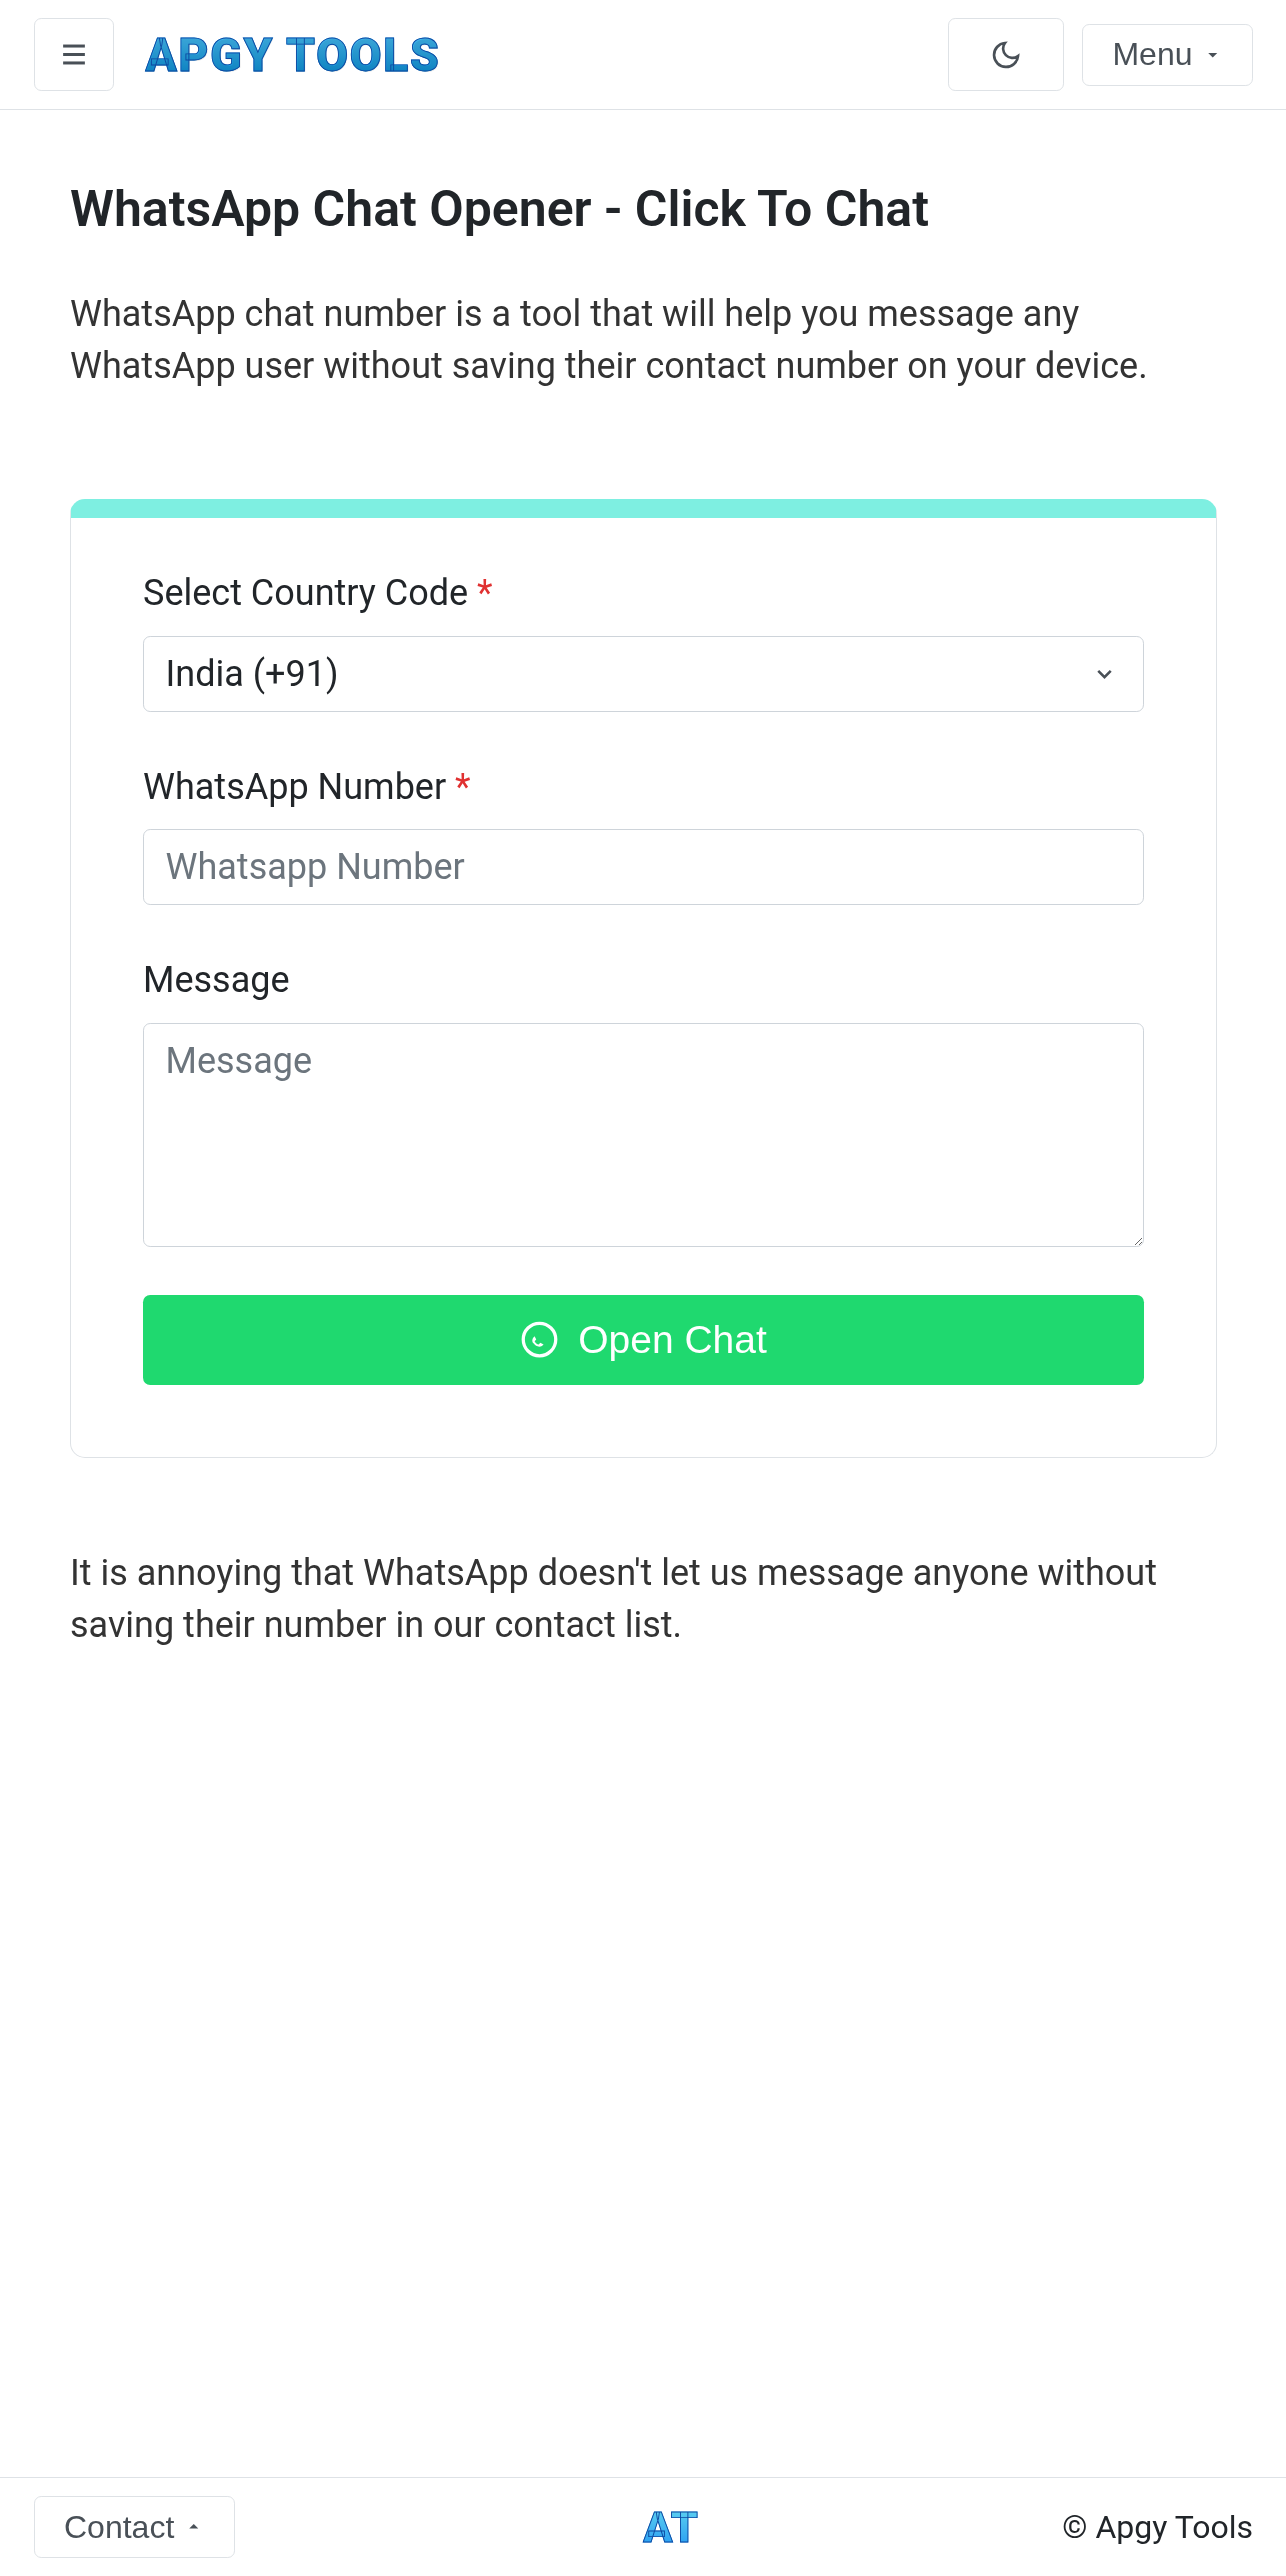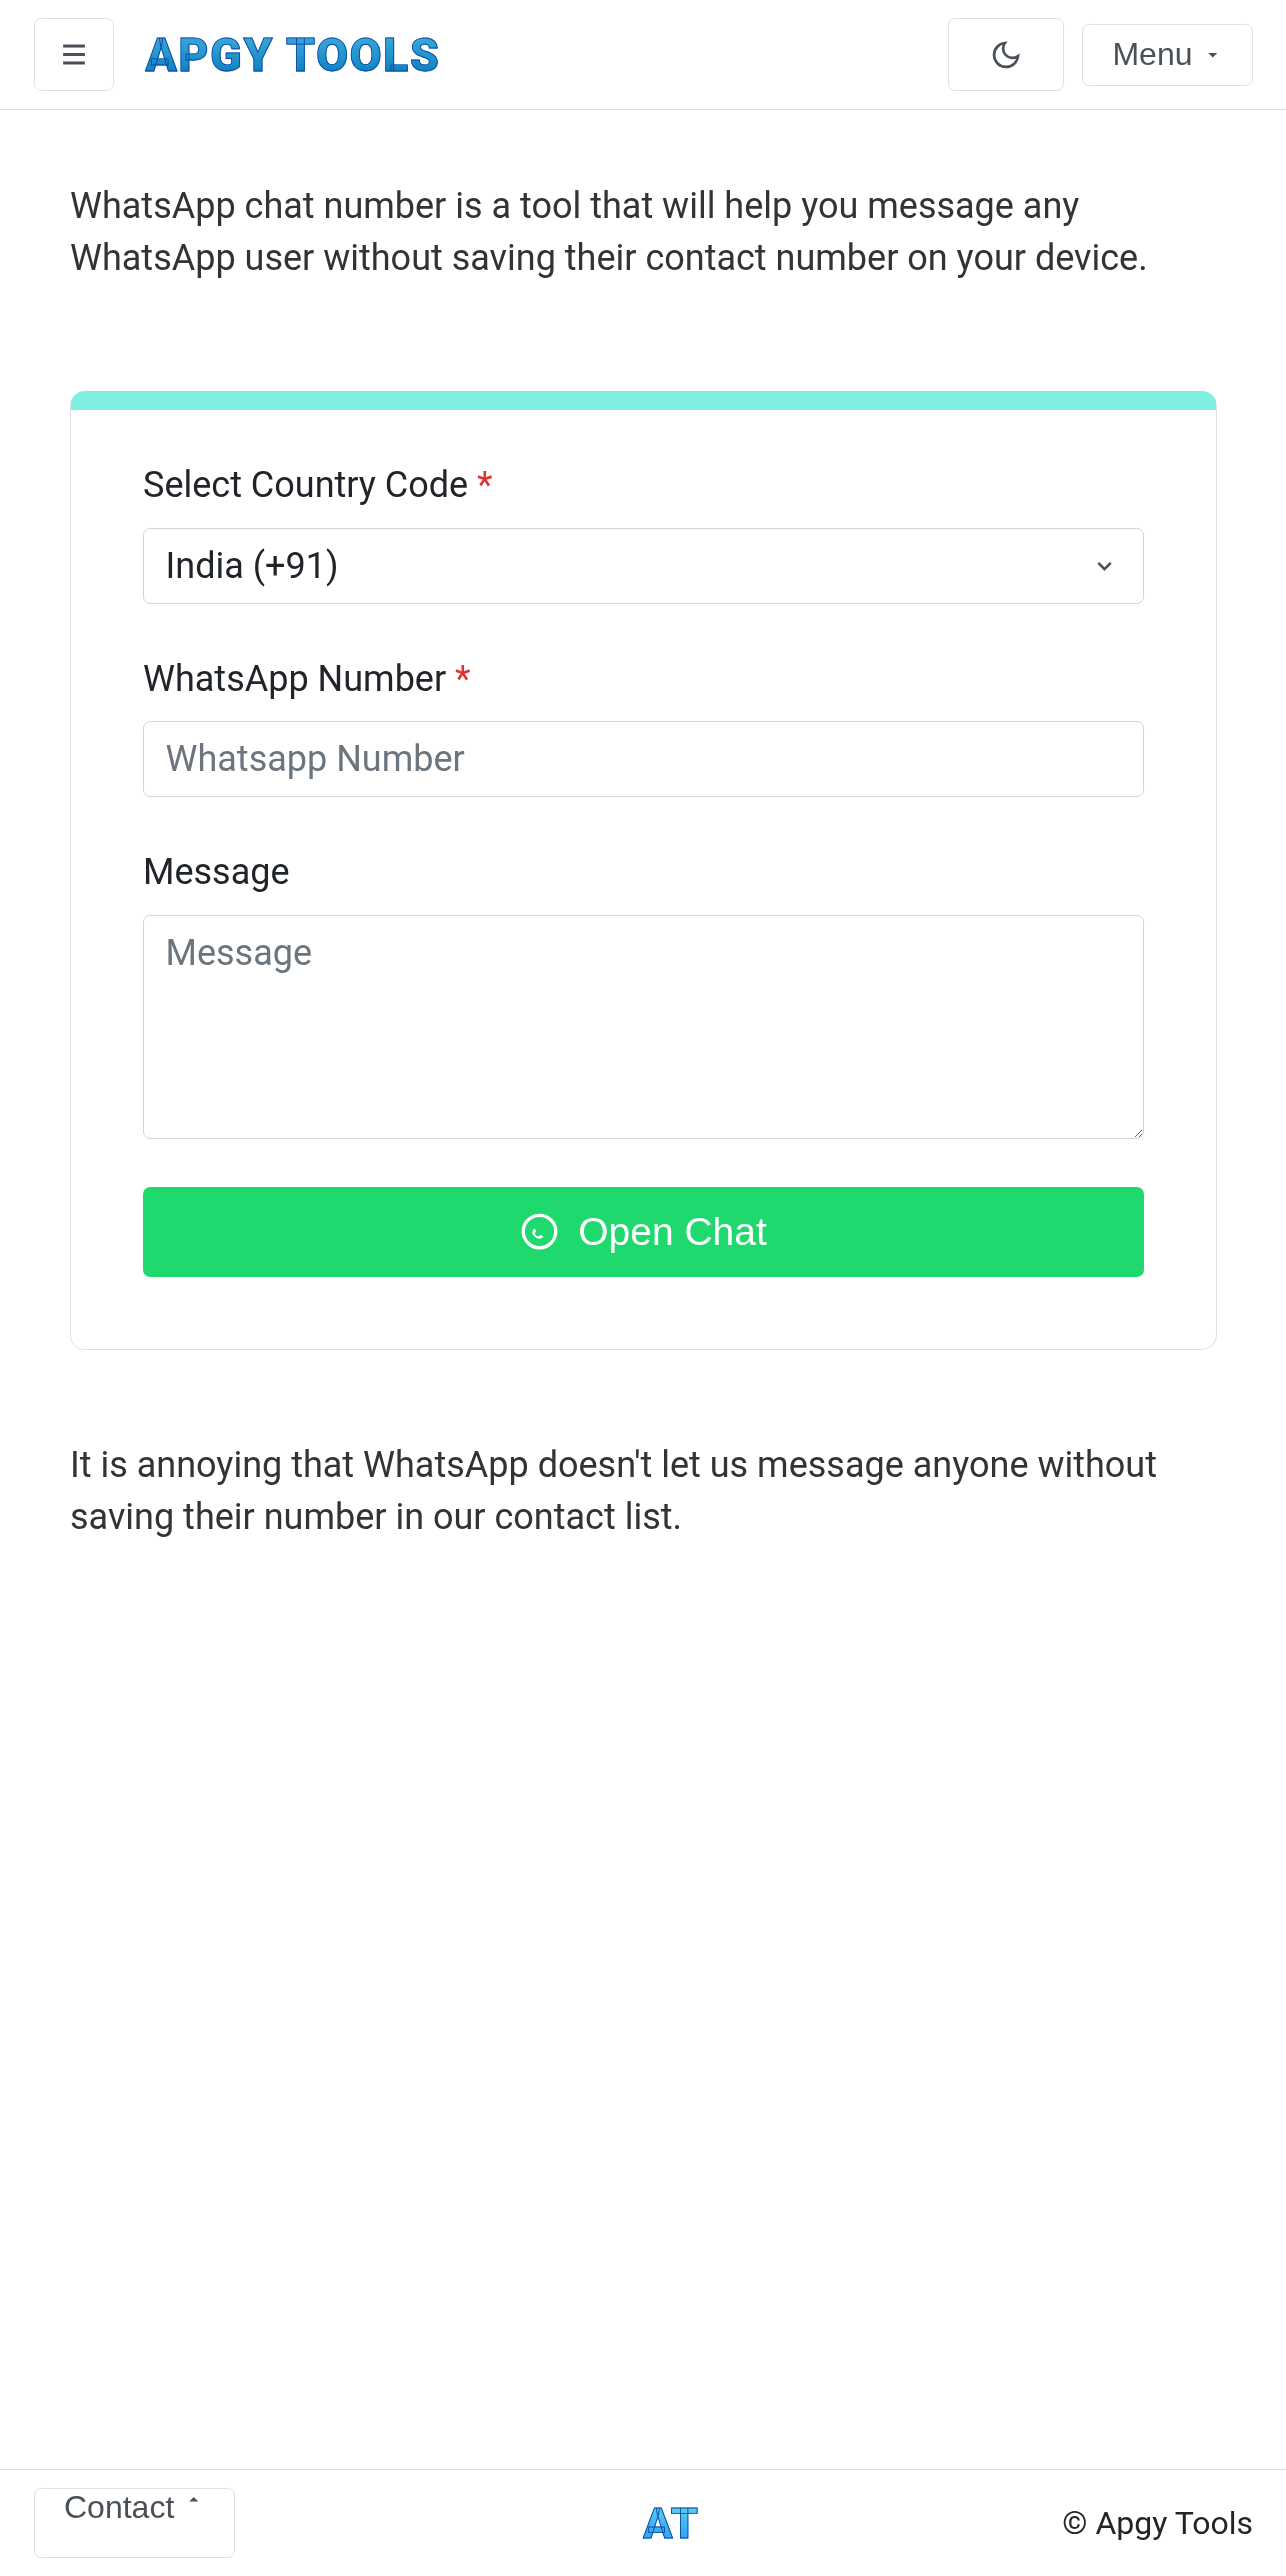--- a/index.html
+++ b/index.html
@@ -163,26 +163,27 @@
   right: 0;
   width: 1287px;
   background: #fff;
   border-top: 0.9px solid #dee2e6;
   padding: 18px 34px;
   display: flex;
   align-items: center;
   justify-content: space-between;
 }
 .contact-btn {
-  height: 70px;
+  height: 62px;
   padding: 0 29px;
   border: 1.8px solid #dee2e6;
   border-radius: 7.2px;
   background: #fff;
   display: flex;
+  align-items: center;
   justify-content: center;
   cursor: pointer;
   font-size: 32px;
   color: #495057;
   gap: 9px;
 }
 .footer-logo {
   font-size: 43px;
   font-weight: 900;
   letter-spacing: 0.9px;
@@ -218,20 +219,21 @@
   </button>
   <button class="menu-btn">
     <span>Menu</span>
     <svg width="21.5" height="21.5" viewBox="0 0 24 24" fill="#495057">
       <path d="M7 10l5 5 5-5z"></path>
     </svg>
   </button>
 </header>
 
 <main class="container">
+  <h1>WhatsApp Chat Opener - Click To Chat</h1>
   <p class="intro">WhatsApp chat number is a tool that will help you message any WhatsApp user without saving their contact number on your device.</p>
 
   <div class="card">
     <div class="form-group">
       <label class="form-label">
         <span>Select Country Code </span><span class="required">*</span>
       </label>
       <div class="select-wrap">
         <select class="form-select">
           <option>India (+91)</option>

